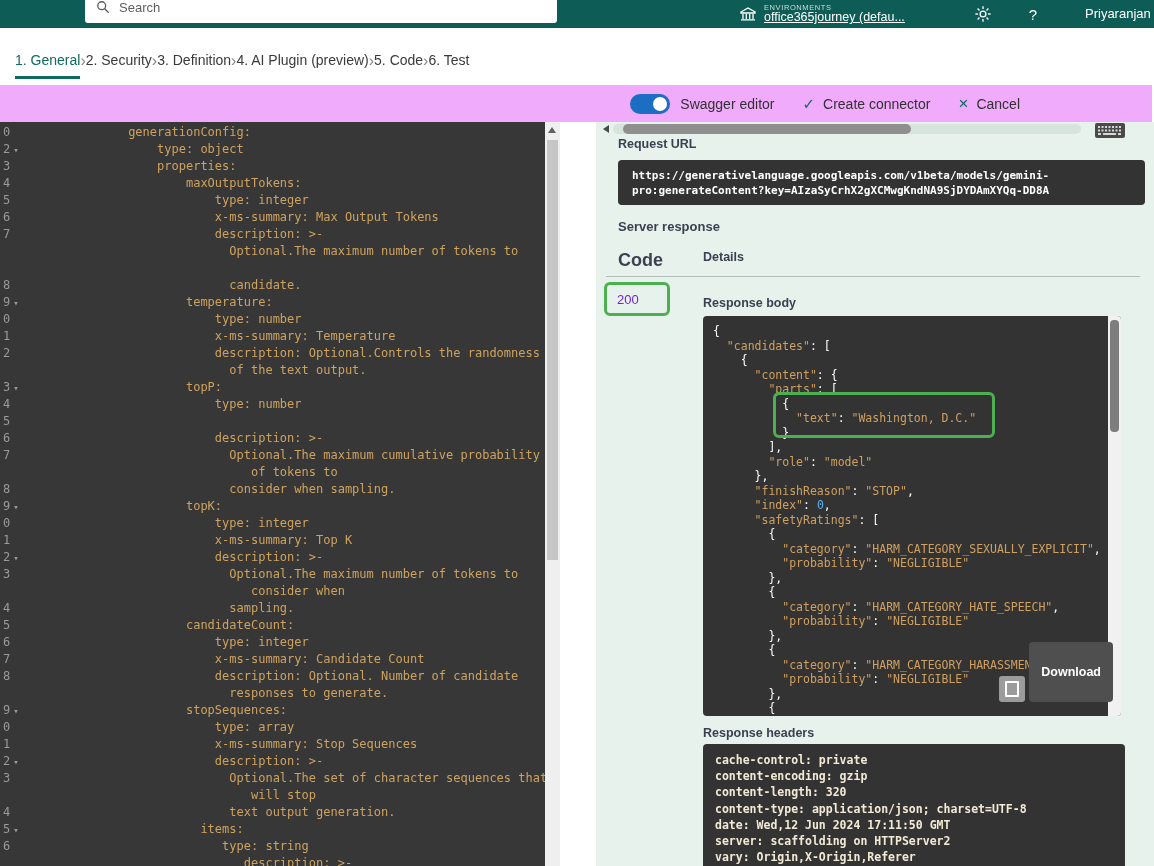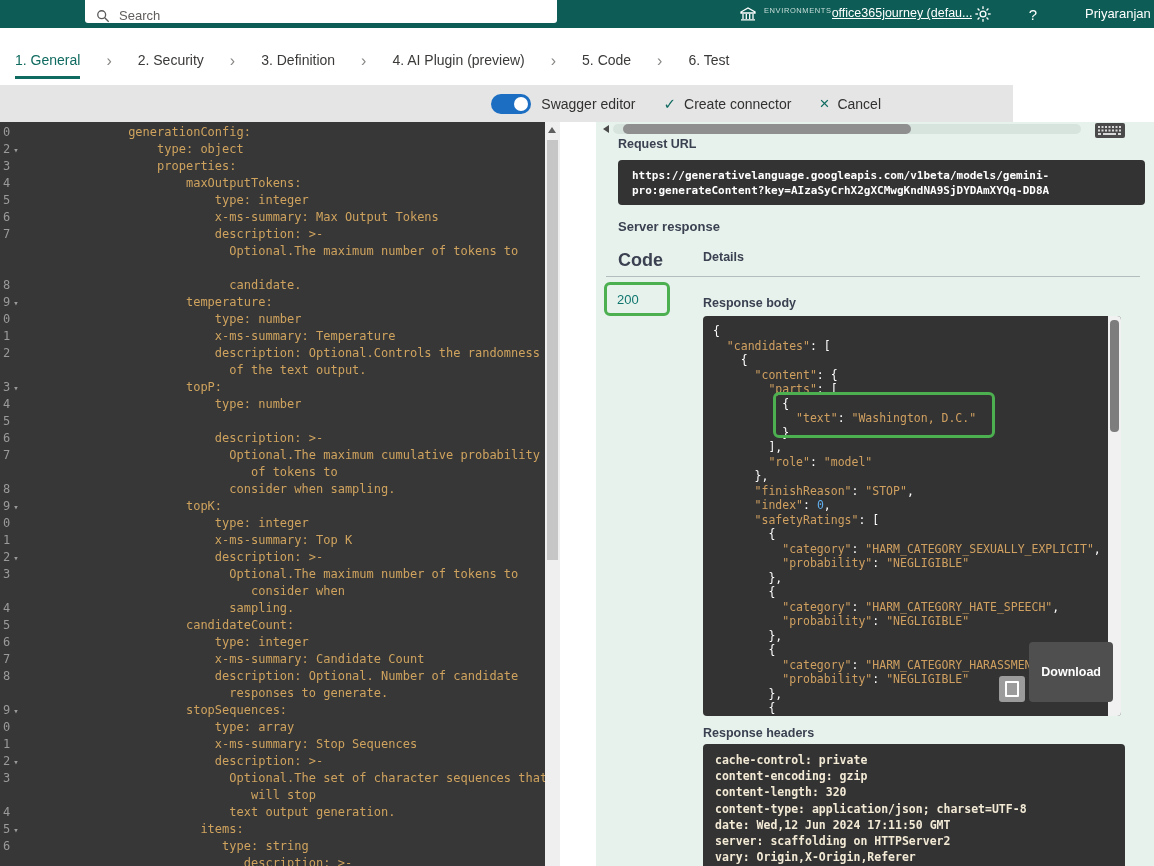--- a/index.html
+++ b/index.html
@@ -1,38 +1,38 @@
 <!DOCTYPE html>
 <html style="--topbar: #0d5c55; --accent: #0f6a5f; --toggle: #1b6ec2; --green: #4caf50; --editor-bg: #373737; --code-text: #cfa35e; --json-string: #d0a060; --json-number: #61aeee; --json-punct: #ffffff; --mint: #e7f2ec; --dark-box: #333333;"><head>
 <meta charset="utf-8">
 <style>
   html,body{margin:0;padding:0;background:#fff;}
   .page{position:relative;width:1154px;height:866px;overflow:hidden;background:#fff;
         font-family:"Liberation Sans","DejaVu Sans",sans-serif;-webkit-font-smoothing:antialiased;}
   
   .topbar{position:absolute;left:0;top:0;width:1154px;height:28px;background:var(--topbar,#0d5c55);}
   .searchbox{position:absolute;left:85px;top:0;width:472px;height:23px;background:#fff;
-             border-radius:0 0 3px 3px;display:flex;align-items:flex-end;gap:9px;padding-left:11px;box-sizing:border-box;}
+             border-radius:0 0 3px 3px;display:flex;align-items:flex-start;gap:9px;padding-left:11px;box-sizing:border-box;}
   .search-text{color:#605e5c;font-size:13px;}
   .env{position:absolute;left:740px;top:0;height:28px;display:flex;align-items:center;gap:8px;color:#fff;}
-  .env-text{display:flex;flex-direction:row;line-height:1.05;text-align:center;}
+  .env-text{display:flex;flex-direction:column;line-height:1.05;}
   .env-label{font-size:7.5px;letter-spacing:.6px;color:#c9dedb;text-transform:uppercase;}
   .env-value{font-size:12.5px;color:#fff;white-space:nowrap;max-width:170px;overflow:hidden;text-decoration:underline;}
   .icon-btn{position:absolute;top:2px;width:24px;height:24px;display:flex;align-items:center;justify-content:center;color:#fff;}
   .gear-btn{left:971px;}
   .help-btn{left:1021px;font-size:15px;}
   .user{position:absolute;left:1085px;top:6px;color:#fff;font-size:13px;white-space:nowrap;}
   
   .wizard{position:absolute;left:0;top:28px;width:1154px;height:57px;background:#fff;
-          display:flex;align-items:flex-end;padding:0 0 6px 15px;box-sizing:border-box;gap:26px;}
+          display:flex;align-items:flex-end;padding:0 0 6px 15px;box-sizing:border-box;}
   .step{font-size:14px;color:#3b3a39;padding-bottom:8px;border-bottom:3px solid transparent;cursor:pointer;white-space:nowrap;}
   .step.active{color:var(--accent,#0f6a5f);border-bottom-color:var(--accent,#0f6a5f);}
   .chev{font-size:16px;color:#8a8886;padding-bottom:9px;}
   
-  .toolbar{position:absolute;left:0;top:85px;width:1013px;height:37px;background:#e5e5e5;
+  .toolbar{position:absolute;left:0;top:85px;width:1152px;height:37px;background:#f0abfc;
            display:flex;align-items:center;justify-content:flex-end;padding-right:132px;box-sizing:border-box;gap:28px;}
   .toggle-wrap{display:flex;align-items:center;gap:10px;}
   .toggle{position:relative;width:40px;height:20px;border-radius:10px;background:var(--toggle,#1b6ec2);}
   .knob{position:absolute;right:3px;top:3px;width:14px;height:14px;border-radius:50%;background:#fff;}
   .toggle-label{font-size:14px;color:#323130;}
   .tool-btn{display:flex;align-items:center;gap:8px;font-size:14px;color:#323130;cursor:pointer;}
   .glyph-check{color:var(--accent,#0f6a5f);font-size:15px;}
   .glyph-x{color:var(--accent,#0f6a5f);font-size:17px;line-height:14px;}
   
   .main{position:absolute;left:0;top:122px;width:1154px;height:744px;background:#fff;}
@@ -60,21 +60,21 @@
   .req-url-lbl{left:22px;top:15px;font-size:12.5px;}
   .url-box{position:absolute;left:22px;top:38px;width:527px;height:45px;background:var(--dark-box,#333);border-radius:4px;
            padding:8px 14px;box-sizing:border-box;font-family:"DejaVu Sans Mono","Liberation Mono",monospace;
            font-size:11px;font-weight:600;color:#fff;line-height:15px;white-space:nowrap;overflow:hidden;}
   .server-resp-lbl{left:22px;top:97px;font-size:13px;}
   .code-col{left:22px;top:128px;font-size:18px;}
   .details-col{left:107px;top:128px;font-size:12.5px;}
   .hr{position:absolute;left:10px;right:14px;top:154px;border-top:1px solid rgba(59,65,81,.3);}
   .status-badge{position:absolute;left:8px;top:160px;width:50px;height:28px;border:3px solid var(--green,#4caf50);
                 border-radius:6px;display:flex;align-items:center;padding-left:10px;box-sizing:content-box;
-                font-size:13px;color:#0f766e;}
+                font-size:13px;color:#6d28d9;}
   .body-lbl{left:107px;top:174px;font-size:12.5px;}
   .body-box{position:absolute;left:107px;top:194px;width:418px;height:400px;background:var(--dark-box,#333);border-radius:4px;}
   .json{position:absolute;left:10px;top:8px;right:16px;bottom:0;overflow:hidden;
         font-family:"DejaVu Sans Mono","Liberation Mono",monospace;font-size:11.5px;}
   .json-line{height:14.5px;line-height:14.5px;white-space:pre;}
   .p{color:var(--json-punct,#fff);}
   .s{color:var(--json-string,#d0a060);}
   .n{color:var(--json-number,#61aeee);}
   .hl-box{position:absolute;left:70px;top:76px;width:216px;height:40px;border:3px solid var(--green,#4caf50);border-radius:6px;}
   .body-vscroll{position:absolute;right:0;top:0;width:13px;height:400px;background:#f1f1f1;border-radius:0 4px 4px 0;}

